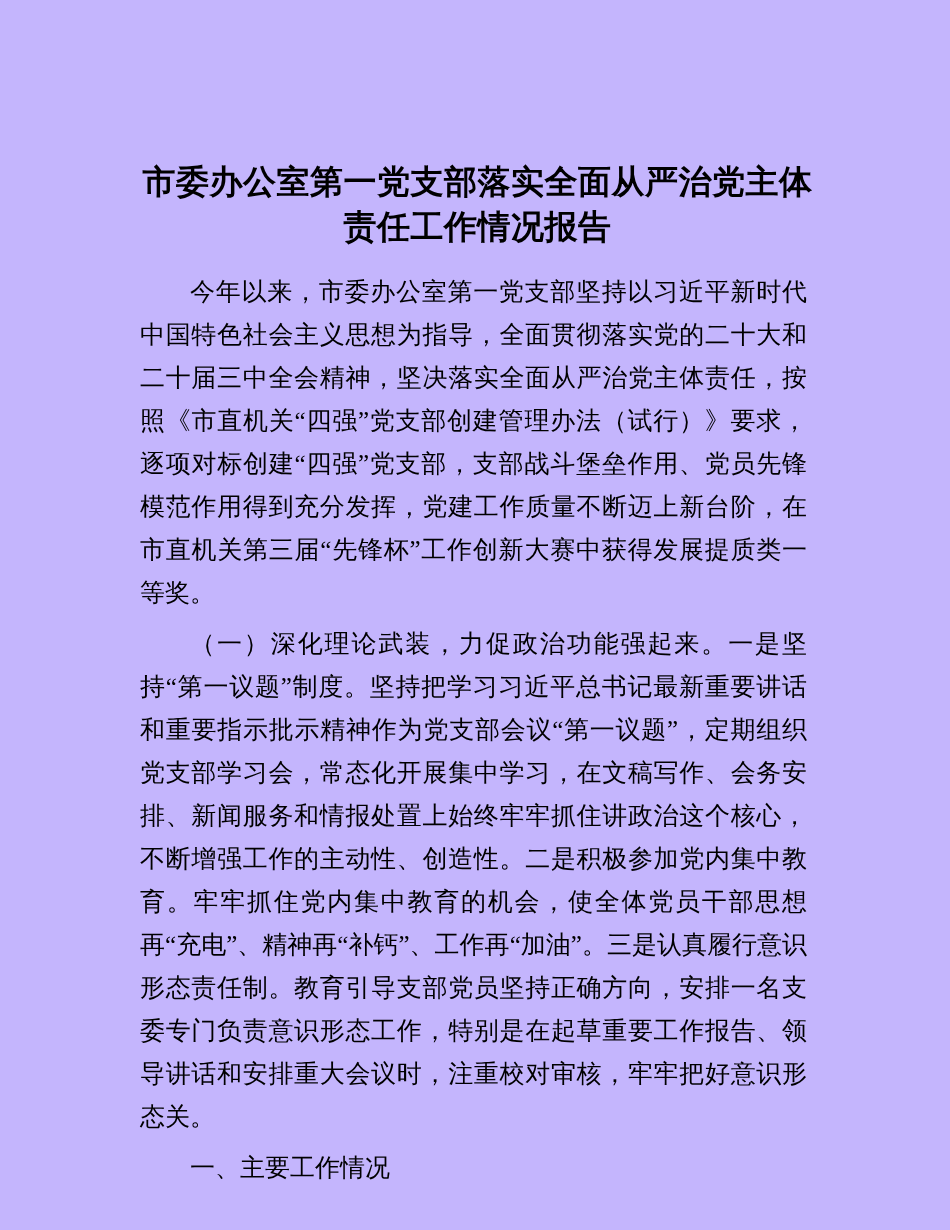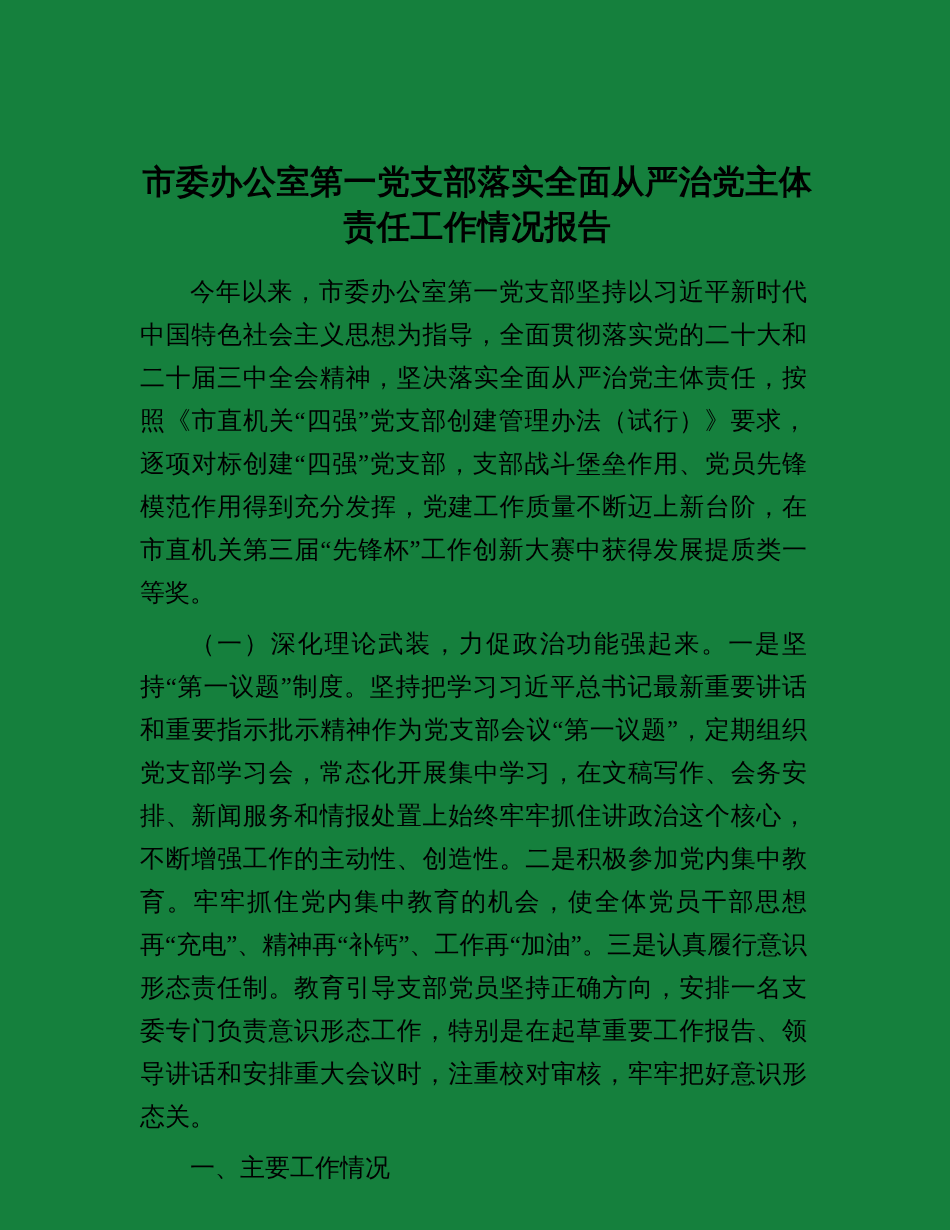--- a/index.html
+++ b/index.html
@@ -12,21 +12,21 @@
       background: #ffffff;
       color: #000000;
       font-family: "Liberation Serif", "DejaVu Serif", serif;
       overflow: hidden;
     }
     .page {
       box-sizing: border-box;
       width: 950px;
       height: 1230px;
       padding: 160px 135px 24px 140px;
-      background: #15803d;
+      background: #c4b5fd;
     }
     .doc-title {
       margin: 0 0 20px 0;
       font-size: 33px;
       font-weight: bold;
       line-height: 45px;
       text-align: center;
       letter-spacing: 0.5px;
     }
     .body-para {

